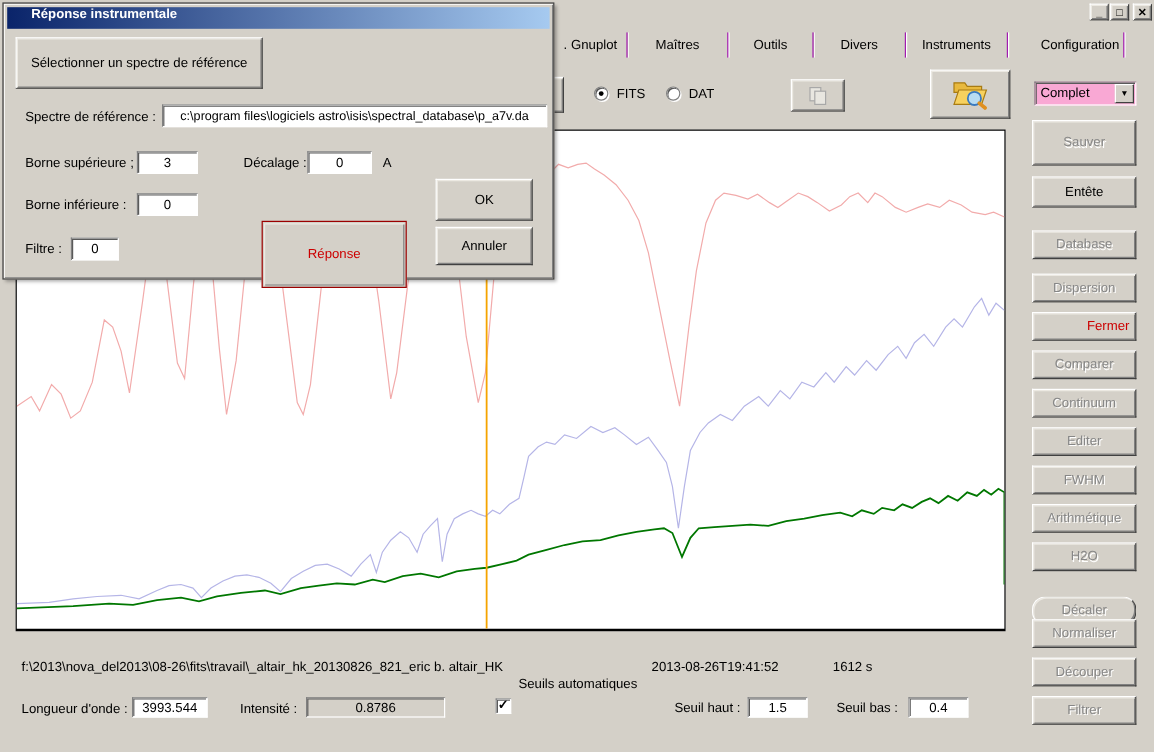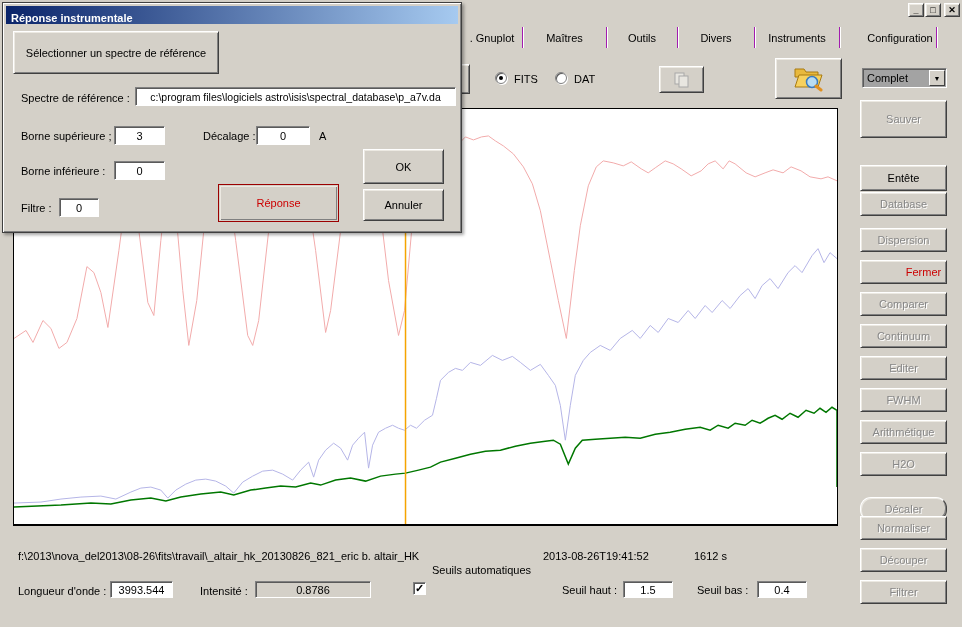--- a/index.html
+++ b/index.html
@@ -33,39 +33,39 @@
   .menu-bar { position:absolute; left:462px; top:27px; height:21px; display:flex; align-items:center; }
   .menu-item { height:21px; display:flex; align-items:center; justify-content:center;
                border-right:1px solid #a21caf; box-shadow:1px 0 0 #ffffff; }
   .radio { position:absolute; width:12px; height:12px; border-radius:50%;
            background:#fff; border:1px solid #808080;
            box-shadow: inset 1px 1px 0 #5a5a5a, 1px 1px 0 #ffffff; }
   .radio .dot { position:absolute; left:3px; top:3px; width:4px; height:4px; border-radius:50%; background:#000; }
   .chart-frame { position:absolute; left:13px; top:108px; width:825px; height:418px;
                  background:#ffffff; border:1px solid #000; border-bottom-width:2px; }
   .sidebar-btn { left:860px; width:87px; height:24px; }
-  .combo { position:absolute; left:862px; top:68px; width:85px; height:20px; background:#a3a3a3;
+  .combo { position:absolute; left:862px; top:68px; width:85px; height:20px; background:#f9a8d4;
            border:1px solid; border-color:#808080 #ffffff #ffffff #808080;
            box-shadow: inset 1px 1px 0 #5a5a5a; display:flex; align-items:center; }
   .combo .combo-text { flex:1; padding-left:4px; }
   .combo .combo-arrow { width:16px; height:16px; margin:1px; font-size:7px;
            display:flex; align-items:center; justify-content:center;
            background:#d4d0c8; border:1px solid; border-color:#ffffff #404040 #404040 #ffffff; }
   .checkbox { position:absolute; width:13px; height:13px; background:#fff;
               border:1px solid; border-color:#808080 #ffffff #ffffff #808080;
               box-shadow: inset 1px 1px 0 #5a5a5a;
               display:flex; align-items:center; justify-content:center;
               font-size:11px; font-weight:bold; line-height:1; }
   
   .dialog { position:absolute; left:2px; top:2px; width:460px; height:231px; z-index:10;
             background:#d4d0c8; border:1px solid #404040;
             box-shadow: inset 1px 1px 0 #ffffff, inset -1px -1px 0 #808080, 2px 2px 3px rgba(0,0,0,.35);
             padding:3px; }
   .dialog-title { height:18px; background:linear-gradient(90deg,#0a246a,#a6caf0);
-                  color:#fff; font-weight:bold; display:flex; align-items:flex-end; padding-left:5px; }
+                  color:#fff; font-weight:bold; display:flex; align-items:flex-start; padding-left:20px; }
   .reponse-outline { border:1px solid #9b0000; box-shadow: inset 0 0 0 1px #d4d0c8, inset 1px 1px 0 1px #ece9e2, inset -1px -1px 0 1px #808080; }
 </style>
 </head>
 <body>
 
 <div class="screen">
 
   <div class="win-btn raised" style="left:908px;">
       <span>_</span>
     </div>
@@ -132,21 +132,21 @@
   </div>
 
   <div class="combo">
     <span class="combo-text">Complet</span>
     <span class="combo-arrow">▼</span>
   </div>
 
   <div class="btn raised sidebar-btn disabled-text" style="top:100px;height:38px;">
       <span>Sauver</span>
     </div>
-  <div class="btn raised sidebar-btn" style="top:147px;height:26px;margin-top:18px;">
+  <div class="btn raised sidebar-btn" style="top:147px;height:26px;">
       <span>Entête</span>
     </div>
   <div class="btn raised sidebar-btn disabled-text" style="top:192px;">
       <span>Database</span>
     </div>
   <div class="btn raised sidebar-btn disabled-text" style="top:228px;">
       <span>Dispersion</span>
     </div>
   <div class="btn raised sidebar-btn red-text" style="top:260px;padding-left:40px;">
       <span>Fermer</span>
@@ -219,21 +219,21 @@
     <input class="field sunken" style="left: 253px; top: 123px; width: 54px; height: 19px;" value="0">
     <span class="lbl" style="left:316px;top:127px;">A</span>
 
     <div class="btn raised" style="left:360px;top:146px;width:81px;height:35px;">
       <span>OK</span>
     </div>
 
     <span class="lbl" style="left:18px;top:162px;">Borne inférieure :</span>
     <input class="field sunken" style="left: 111px; top: 158px; width: 51px; height: 19px;" value="0">
 
-    <div class="btn raised reponse-outline red-text" style="left:215px;top:181px;width:121px;height:38px;text-align:right;">
+    <div class="btn raised reponse-outline red-text" style="left:215px;top:181px;width:121px;height:56px;text-align:right;">
       <span>Réponse</span>
     </div>
     <div class="btn raised" style="left:360px;top:186px;width:81px;height:32px;">
       <span>Annuler</span>
     </div>
 
     <span class="lbl" style="left:18px;top:199px;">Filtre :</span>
     <input class="field sunken" style="left: 56px; top: 195px; width: 40px; height: 19px;" value="0">
   </div>
 

